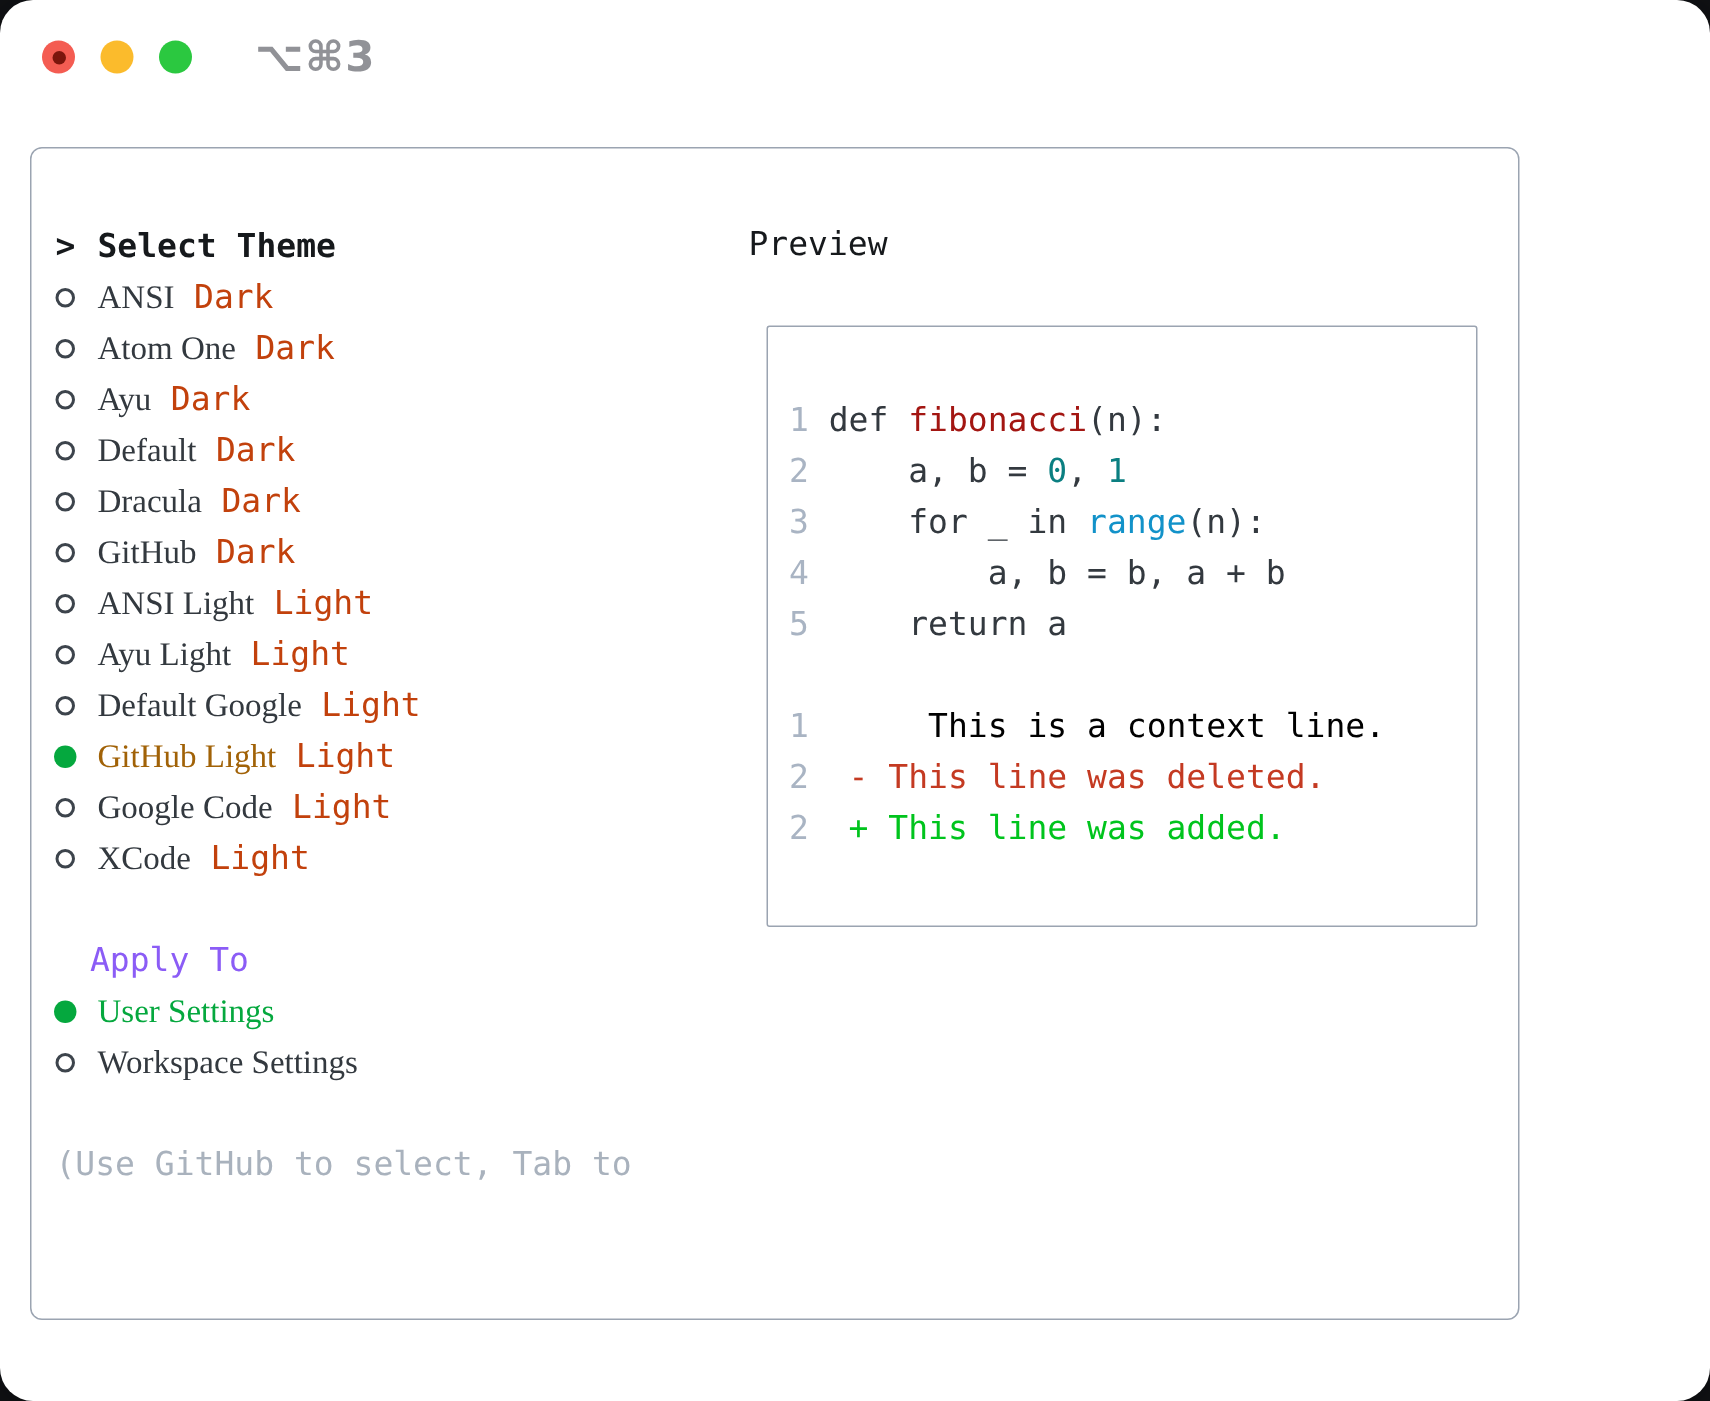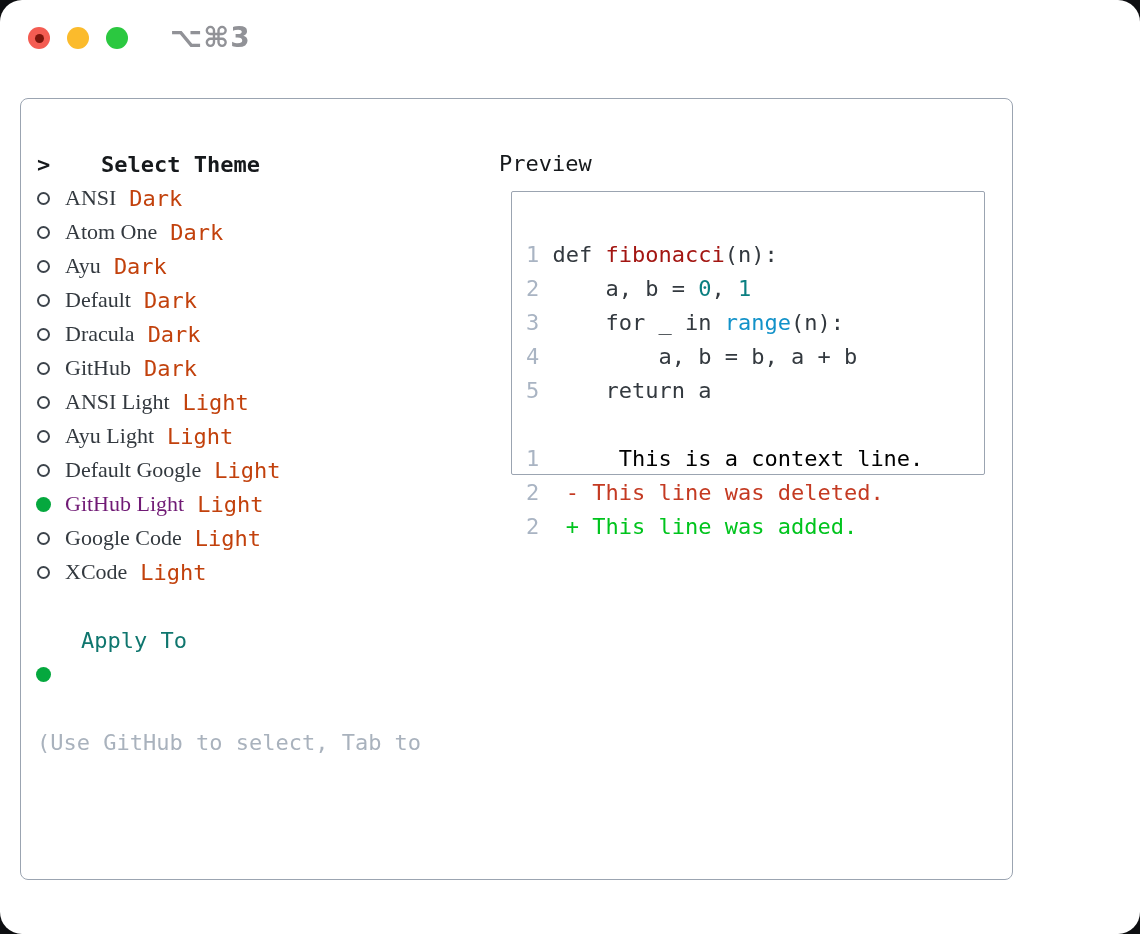--- a/index.html
+++ b/index.html
@@ -23,33 +23,33 @@
   }
   
   .panel{
     position:absolute;left:20px;top:98px;width:993px;height:782px;
     border:1.5px solid #9ba4b1;border-radius:8px;box-sizing:border-box;background:#fff;
   }
   
   .left-col{position:absolute;left:16px;top:48px;font-size:22px;}
   .row{height:34px;display:flex;align-items:center;white-space:pre;color:#33393f;}
   .prefix{display:inline-block;width:28px;font-weight:bold;color:#16191c;}
-  .heading{font-weight:bold;color:#16191c;margin-left:36px;}
+  .heading{font-weight:bold;color:#16191c;}
   .radio-col{display:flex;align-items:center;width:28px;}
   .radio{width:13px;height:13px;border:2px solid #3d444c;border-radius:50%;box-sizing:border-box;}
   .radio.selected{width:15px;height:15px;border:none;margin-left:-1px;}
   .t-name{color:#33393f;font-family:Liberation Serif, serif;}
   .variant{margin-left:13px;color:#c2410c;}
-  .section-heading{margin-left:44px;color:#0f766e;}
+  .section-heading{margin-left:23px;color:#8b5cf6;}
   .hint-row{height:34px;display:flex;align-items:center;white-space:pre;color:#a9b2bd;}
   .spacer{height:34px;}
   
   .preview-heading{position:absolute;left:478px;top:48px;height:34px;line-height:34px;font-size:22px;font-weight:normal;color:#16191c;}
   .preview-box{
-    position:absolute;left:490px;top:92px;width:474px;height:284px;
+    position:absolute;left:490px;top:118px;width:474px;height:401px;
     border:1.5px solid #9ba4b1;border-radius:2px;box-sizing:border-box;background:#fff;
   }
   #code{margin:0;padding:46px 0 0 14px;font-family:inherit;font-size:22px;line-height:34px;}
   .code-line{height:34px;white-space:pre;}
   .s-lineno{color:#a9b4c3;}
   .s-plain{color:#33393f;}
   .s-function{}
   .s-number{}
   .s-builtin{}
   .s-context{color:#000000;margin-top:44px;}
@@ -80,30 +80,31 @@
         <div id="theme-items">
             <div class="row"><span class="radio-col"><span class="radio"></span></span><span class="t-name">ANSI</span><span class="variant">Dark</span></div>
             <div class="row"><span class="radio-col"><span class="radio"></span></span><span class="t-name">Atom One</span><span class="variant">Dark</span></div>
             <div class="row"><span class="radio-col"><span class="radio"></span></span><span class="t-name">Ayu</span><span class="variant">Dark</span></div>
             <div class="row"><span class="radio-col"><span class="radio"></span></span><span class="t-name">Default</span><span class="variant">Dark</span></div>
             <div class="row"><span class="radio-col"><span class="radio"></span></span><span class="t-name">Dracula</span><span class="variant">Dark</span></div>
             <div class="row"><span class="radio-col"><span class="radio"></span></span><span class="t-name">GitHub</span><span class="variant">Dark</span></div>
             <div class="row"><span class="radio-col"><span class="radio"></span></span><span class="t-name">ANSI Light</span><span class="variant">Light</span></div>
             <div class="row"><span class="radio-col"><span class="radio"></span></span><span class="t-name">Ayu Light</span><span class="variant">Light</span></div>
             <div class="row"><span class="radio-col"><span class="radio"></span></span><span class="t-name">Default Google</span><span class="variant">Light</span></div>
-            <div class="row"><span class="radio-col"><span class="radio selected" style="background: rgb(5, 168, 62);"></span></span><span class="t-name" style="color: #701a75;">GitHub Light</span><span class="variant">Light</span></div>
+            <div class="row"><span class="radio-col"><span class="radio selected" style="background: rgb(5, 168, 62);"></span></span><span class="t-name" style="color: #a16207;">GitHub Light</span><span class="variant">Light</span></div>
             <div class="row"><span class="radio-col"><span class="radio"></span></span><span class="t-name">Google Code</span><span class="variant">Light</span></div>
             <div class="row"><span class="radio-col"><span class="radio"></span></span><span class="t-name">XCode</span><span class="variant">Light</span></div>
           </div>
         <div class="spacer"></div>
         <div class="row">
           <span class="section-heading">Apply To</span>
         </div>
         <div id="apply-items">
-            <div class="row"><span class="radio-col"><span class="radio selected" style="background: rgb(5, 168, 62);"></span></span></div>
+            <div class="row"><span class="radio-col"><span class="radio selected" style="background: rgb(5, 168, 62);"></span></span><span class="t-name" style="color: rgb(5, 168, 62);">User Settings</span></div>
+            <div class="row"><span class="radio-col"><span class="radio"></span></span><span class="t-name">Workspace Settings</span></div>
           </div>
         <div class="spacer"></div>
         <div class="hint-row">(Use GitHub to select, Tab to</div>
       </div>
 
       <div class="preview-heading">Preview</div>
       <div class="preview-box">
         <pre id="code"><div class="code-line"><span class="seg s-lineno">1 </span><span class="seg s-plain">def </span><span class="seg s-function" style="color: rgb(163, 22, 18);">fibonacci</span><span class="seg s-plain">(n):</span></div><div class="code-line"><span class="seg s-lineno">2</span><span class="seg s-plain">     a, b = </span><span class="seg s-number" style="color: rgb(11, 127, 129);">0</span><span class="seg s-plain">, </span><span class="seg s-number" style="color: rgb(11, 127, 129);">1</span></div><div class="code-line"><span class="seg s-lineno">3</span><span class="seg s-plain">     for _ in </span><span class="seg s-builtin" style="color: rgb(18, 146, 201);">range</span><span class="seg s-plain">(n):</span></div><div class="code-line"><span class="seg s-lineno">4</span><span class="seg s-plain">         a, b = b, a + b</span></div><div class="code-line"><span class="seg s-lineno">5</span><span class="seg s-plain">     return a</span></div><div class="code-line"></div><div class="code-line"><span class="seg s-lineno">1</span><span class="seg s-context">      This is a context line.</span></div><div class="code-line"><span class="seg s-lineno">2</span><span class="seg s-deleted" style="color: rgb(196, 58, 34);">  - This line was deleted.</span></div><div class="code-line"><span class="seg s-lineno">2</span><span class="seg s-added" style="color: rgb(0, 196, 29);">  + This line was added.</span></div></pre>
       </div>
 

